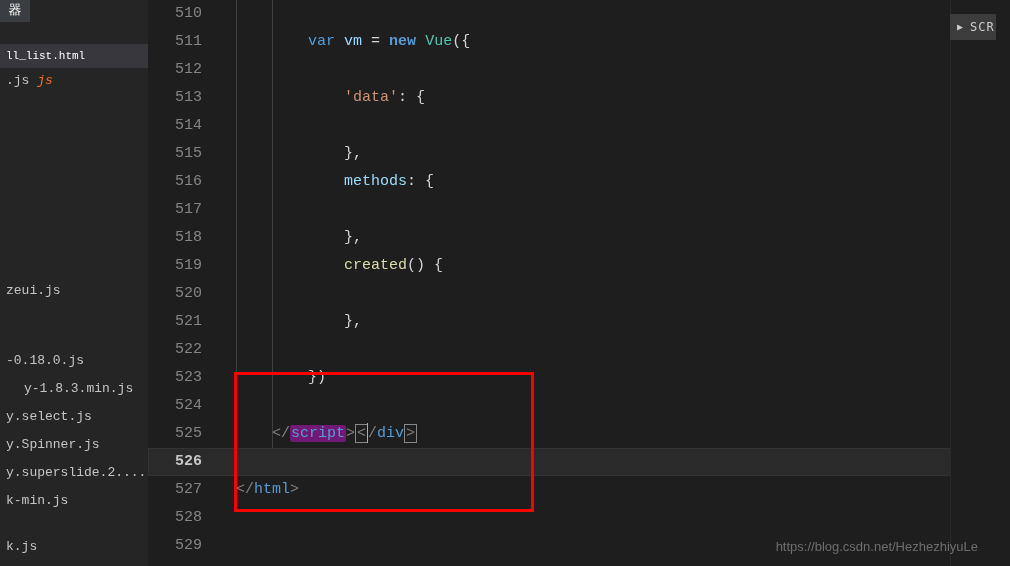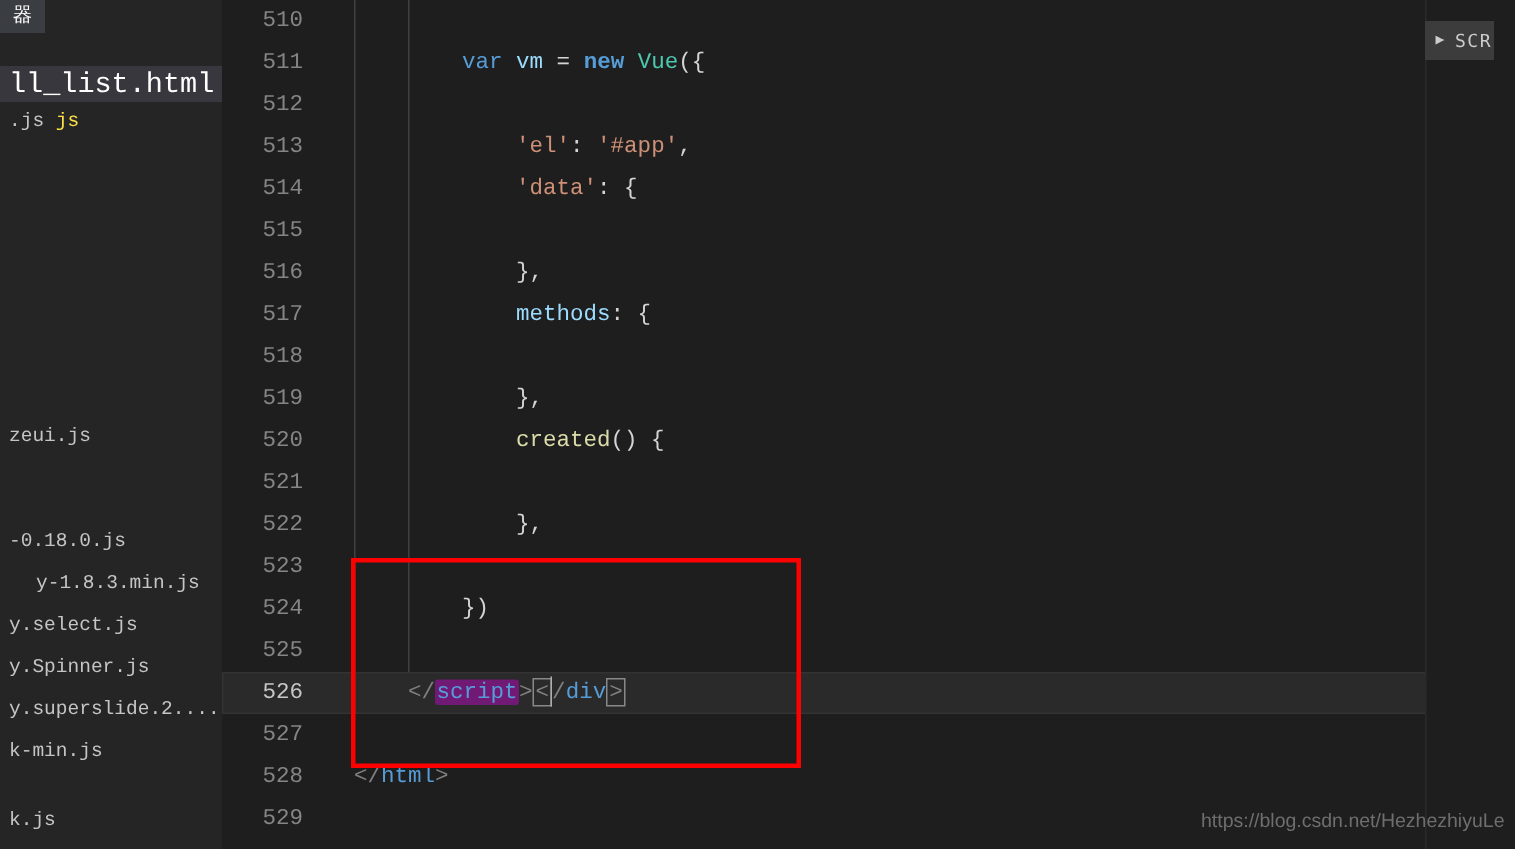--- a/index.html
+++ b/index.html
@@ -33,54 +33,54 @@
     text-align: center;
   }
   .active-file {
     position: absolute;
     left: 0; top: 44px;
     width: 148px;
     height: 24px;
     background: #37373d;
     color: #ffffff;
     padding-left: 6px;
-    font-size: 19px;
+    font-size: 11px;
     line-height: 24px;
   }
   .file-item {
     position: absolute;
     left: 0;
     width: 148px;
     height: 22px;
     padding-left: 6px;
     color: #c5c5c5;
     font-size: 13px;
     line-height: 22px;
   }
-  .suffix { color: #fde047; }
+  .suffix { color: #f97316; font-style: italic; }
   .editor {
     position: absolute;
     left: 148px; top: 0;
     width: 862px; height: 566px;
     background: #1e1e1e;
   }
   .gutter {
     position: absolute;
     left: 0; top: 0;
     width: 72px; height: 566px;
     color: #858585;
     text-align: right;
     font-size: 15px;
   }
   .gutter div {
     height: 28px;
     line-height: 28px;
     padding-right: 18px;
   }
-  .gnum-active { color: #c6c6c6; }
+  .gnum-active { color: #c6c6c6; font-weight: bold; }
   .code {
     position: absolute;
     left: 88px; top: 0;
     width: 774px; height: 566px;
     font-size: 15px;
     line-height: 28px;
   }
   .code-line {
     height: 28px;
     white-space: pre;
@@ -152,21 +152,21 @@
     align-items: center;
   }
   .mm-tri {
     width: 20px; text-align: center; color: #ccc;
     font-size: 10px;
   }
   .mm-txt { font-family: Consolas, monospace; font-size: 12px; letter-spacing: 1px; }
 
   .watermark {
     position: absolute;
-    right: 7px;
+    right: 32px;
     bottom: 12px;
     color: #6e6e6e;
     font-size: 13px;
     font-family: Arial, sans-serif;
   }
 </style>
 </head>
 <body>
 
 <div class="sidebar">
@@ -212,21 +212,20 @@
       <div>529</div>
     </div>
 
   <div class="indent-guide" style="left:88px; top:0px; height:476px;"></div>
   <div class="indent-guide" style="left:124px; top:0px; height:448px;"></div>
 
   <div class="code">
     <div class="code-line"> </div>
     <div class="code-line">        <span class="k-var">var</span> <span class="k-name">vm</span> <span class="k-plain">=</span> <span class="k-new">new</span> <span class="k-class">Vue</span><span class="k-plain">({</span></div>
     <div class="code-line"> </div>
-    <div class="code-line">            <span class="k-str">'el'</span><span class="k-plain">:</span> <span class="k-str">'#app'</span><span class="k-plain">,</span></div>
     <div class="code-line">            <span class="k-str">'data'</span><span class="k-plain">:</span> <span class="k-plain">{</span></div>
     <div class="code-line"> </div>
     <div class="code-line">            <span class="k-plain">}</span><span class="k-plain">,</span></div>
     <div class="code-line">            <span class="k-name">methods</span><span class="k-plain">: {</span></div>
     <div class="code-line"> </div>
     <div class="code-line">            <span class="k-plain">},</span></div>
     <div class="code-line">            <span class="k-fn">created</span><span class="k-plain">() {</span></div>
     <div class="code-line"> </div>
     <div class="code-line">            <span class="k-plain">},</span></div>
     <div class="code-line"> </div>

